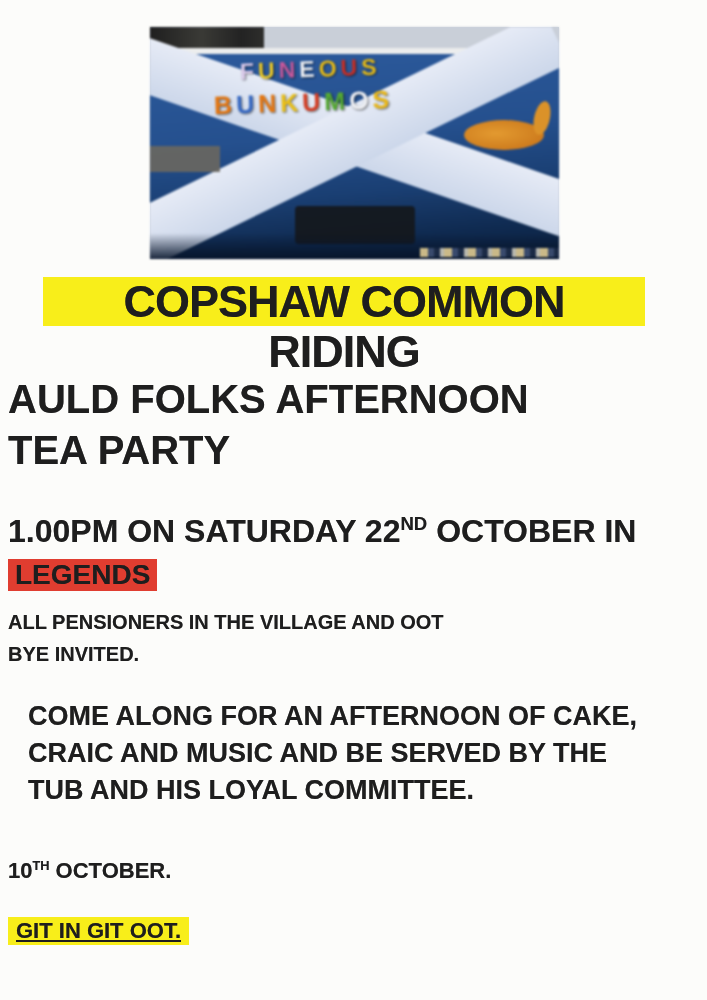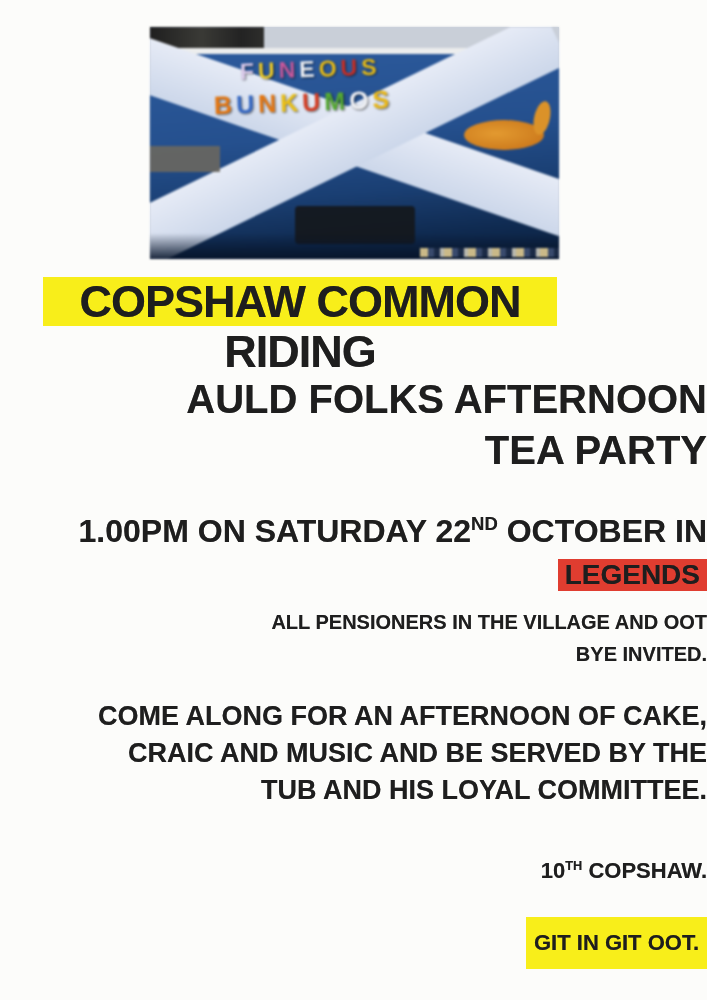--- a/index.html
+++ b/index.html
@@ -31,36 +31,36 @@
   .fish-tail { position:absolute; left:384px; top:47px; width:16px; height:34px;
                background:#d8922e; transform:rotate(18deg); border-radius:40% 60% 40% 60%; }
   .dark-blob { position:absolute; left:145px; top:152px; width:120px; height:38px;
                background:#15181c; border-radius:4px; opacity:.92; }
   .bottom-shadow { position:absolute; left:0; right:0; bottom:0; height:26px;
                background:linear-gradient(180deg, rgba(8,20,40,0), rgba(8,20,40,.9)); }
   .bottom-strip { position:absolute; left:270px; bottom:2px; width:139px; height:9px;
                background:repeating-linear-gradient(90deg,#c9b98a 0 8px,#3a4a6a 8px 14px,#1c2a44 14px 20px,#b8b8b0 20px 24px); }
 
   
-  .txt { position:absolute; left:2px; right:0; text-align:right; white-space:pre-line;
+  .txt { position:absolute; left:8px; right:0; text-align:left; white-space:pre-line;
          text-shadow:0 0 .4px rgba(30,30,30,.6); }
-  .banner { position:absolute; left:43px; top:277px; width:514px; height:49px;
+  .banner { position:absolute; left:43px; top:277px; width:602px; height:49px;
             background:#f8ee1a; text-align:center; font-size:45px; line-height:50px;
             letter-spacing:-1px; text-shadow:0 0 .4px rgba(30,30,30,.6); }
   .heading { top:374px; font-size:40px; line-height:51px; }
   .when    { top:509px; font-size:32px; line-height:30px; }
   .venue-row { top:541px; }
   .venue-highlight { display:inline-block; background:#e03d30; font-size:28px;
-                     line-height:30px; padding:1px 7px;margin-left:22px; }
+                     line-height:30px; padding:1px 7px; }
   .invite  { top:606px; font-size:20px; line-height:32px; }
-  .details { top:698px; font-size:27px; line-height:37px; }
+  .details { top:698px; font-size:27px; line-height:37px;margin-left:20px; }
   .rsvp    { top:822px; font-size:22px; line-height:29px; }
   .footer-row { top:899px; }
   .footer-highlight { display:inline-block; background:#f8ee1a; font-size:22px;
-                      line-height:26px; padding:13px 8px; }
+                      line-height:26px; padding:1px 8px;text-decoration:underline; }
   sup { font-size:58%; vertical-align:super; letter-spacing:0; }
 </style>
 </head>
 <body>
 
 <div class="page" style="background: rgb(252, 252, 250); color: rgb(30, 30, 30);">
 
   <div class="photo">
     <div class="photo-inner">
       <div class="band-dark"></div>
@@ -111,19 +111,19 @@
     <span class="venue-highlight" style="background: rgb(224, 61, 48);"><span>LEGENDS</span></span>
   </div>
 
   <div class="txt invite">ALL PENSIONERS IN THE VILLAGE AND OOT
 BYE INVITED.</div>
 
   <div class="txt details">COME ALONG FOR AN AFTERNOON OF CAKE,
 CRAIC AND MUSIC AND BE SERVED BY THE
 TUB AND HIS LOYAL COMMITTEE.</div>
 
-  <div class="txt rsvp"><br><span>10</span><sup>TH</sup><span> COPSHAW.</span></div>
+  <div class="txt rsvp"><br><span>10</span><sup>TH</sup><span> OCTOBER.</span></div>
 
   <div class="txt footer-row">
     <span class="footer-highlight" style="background: rgb(248, 238, 26);"><span>GIT IN GIT OOT.</span></span>
   </div>
 
 </div>
 
 </body></html>

